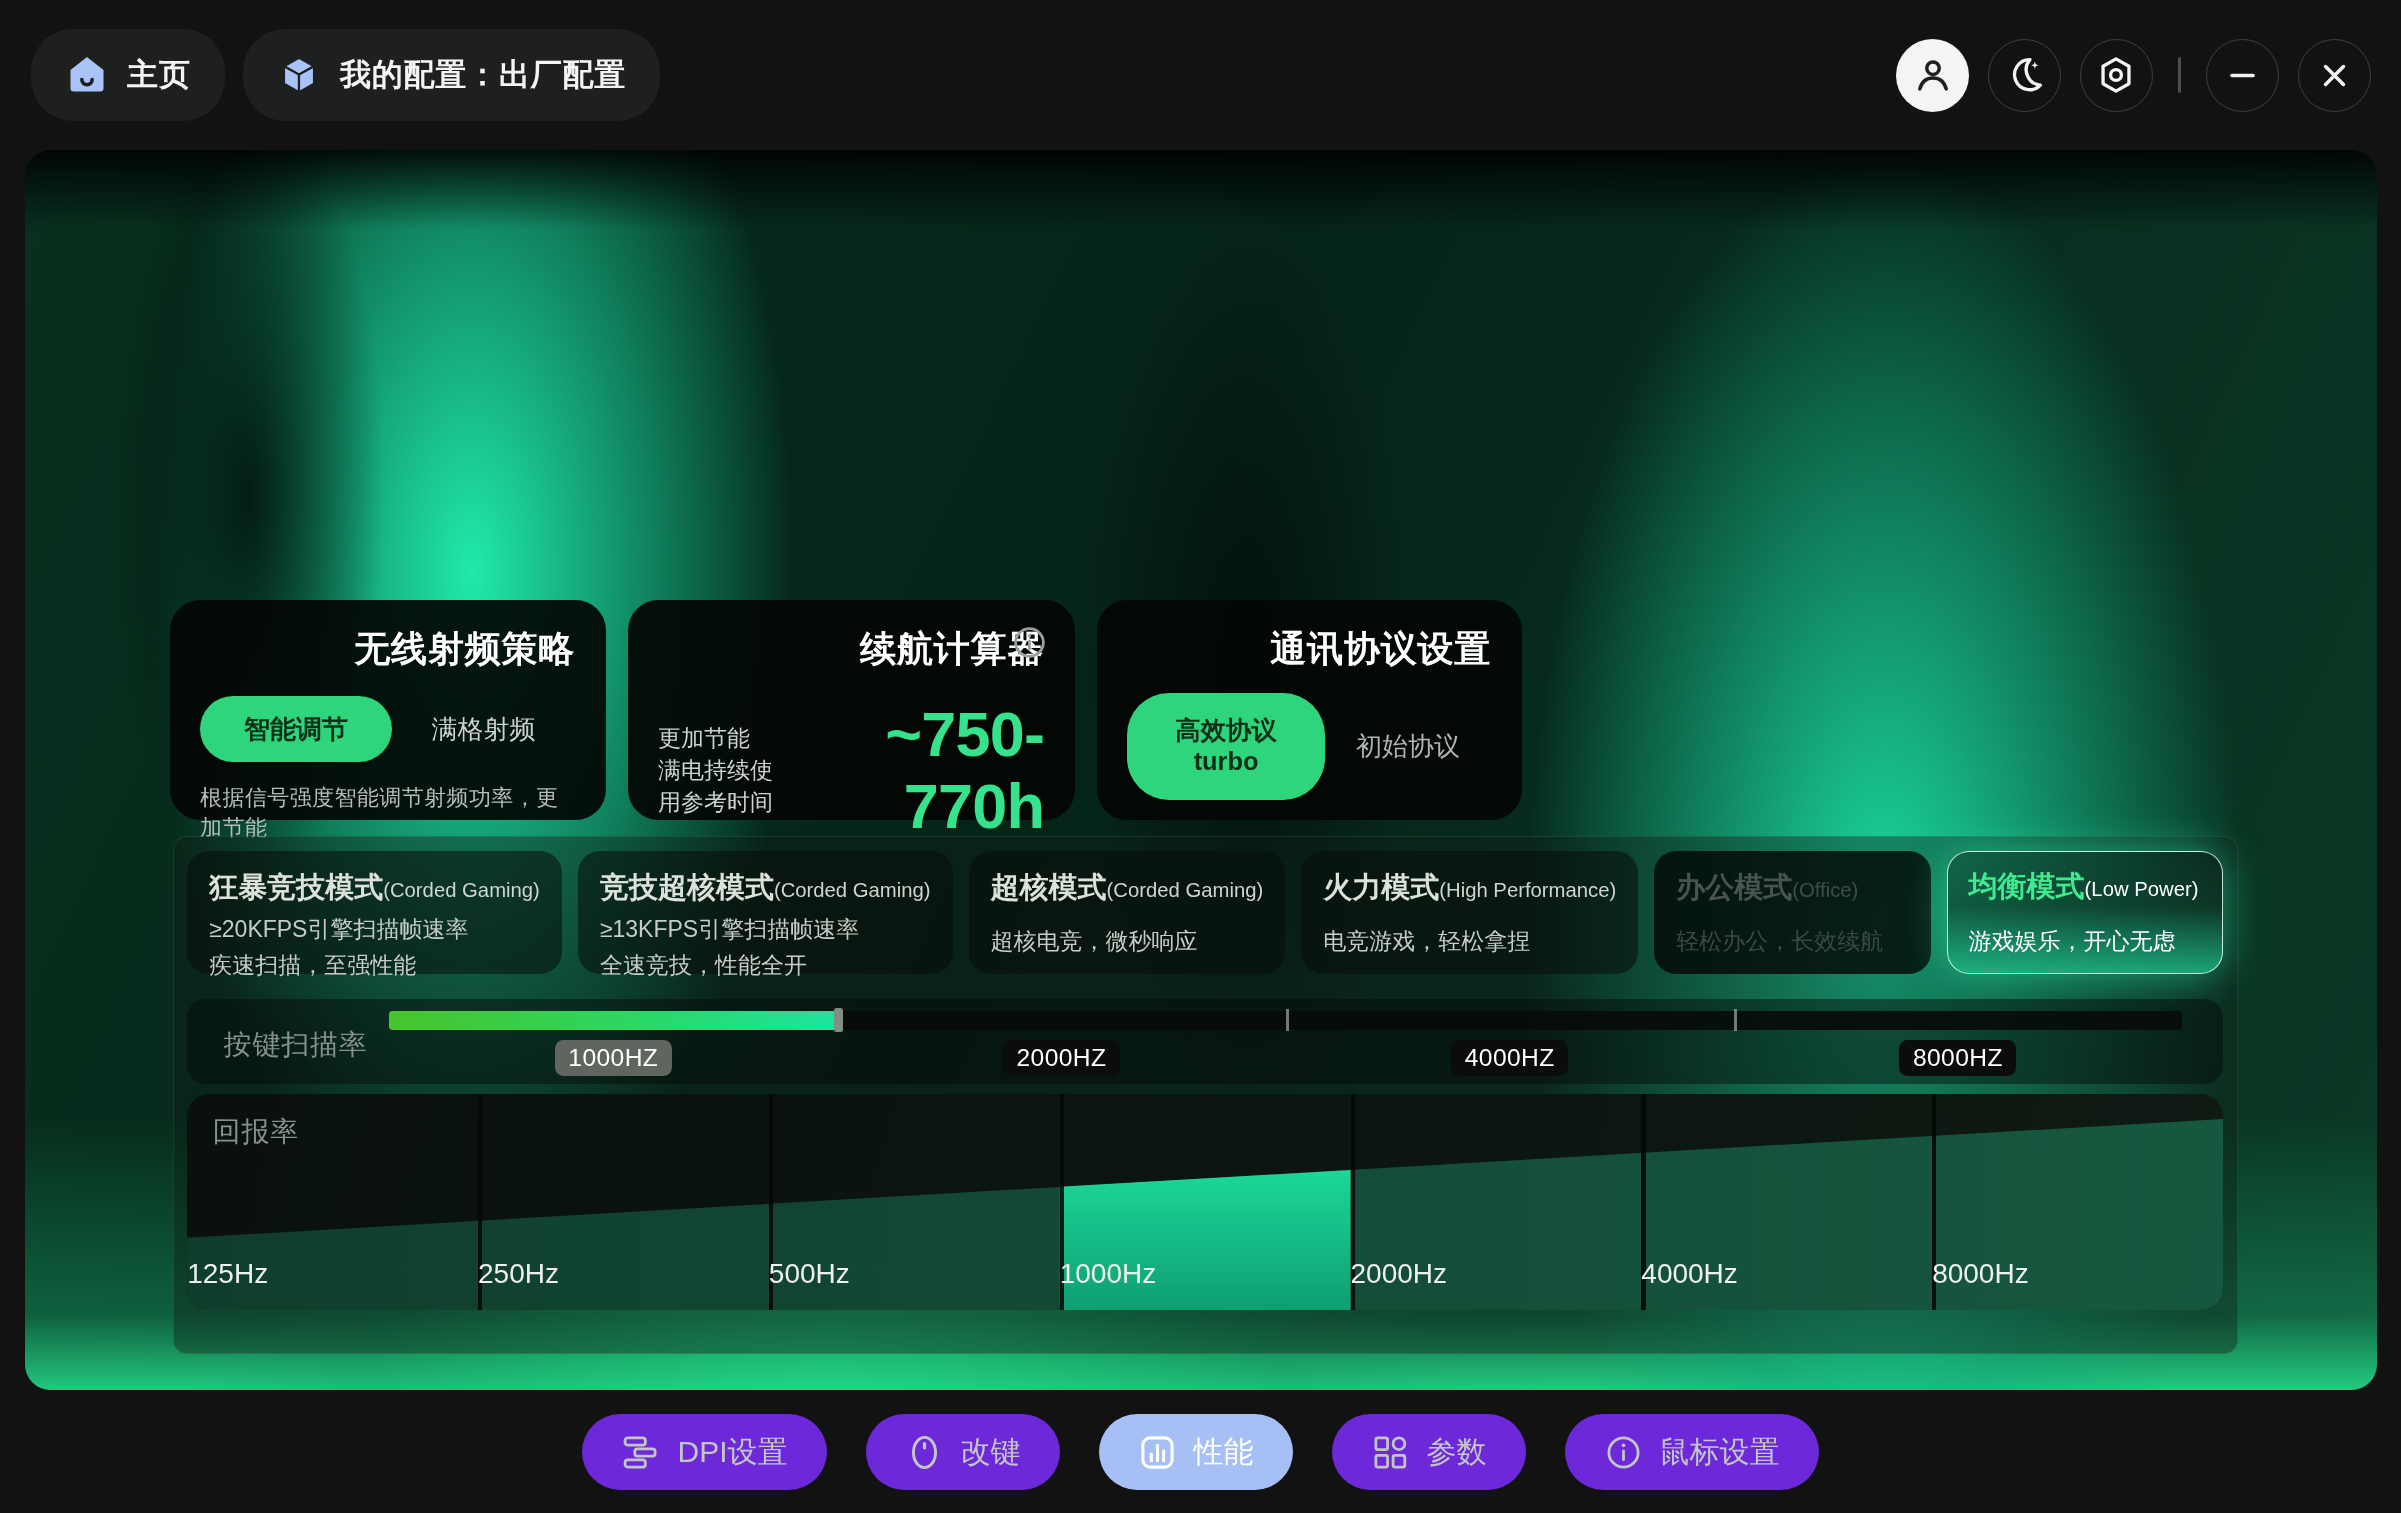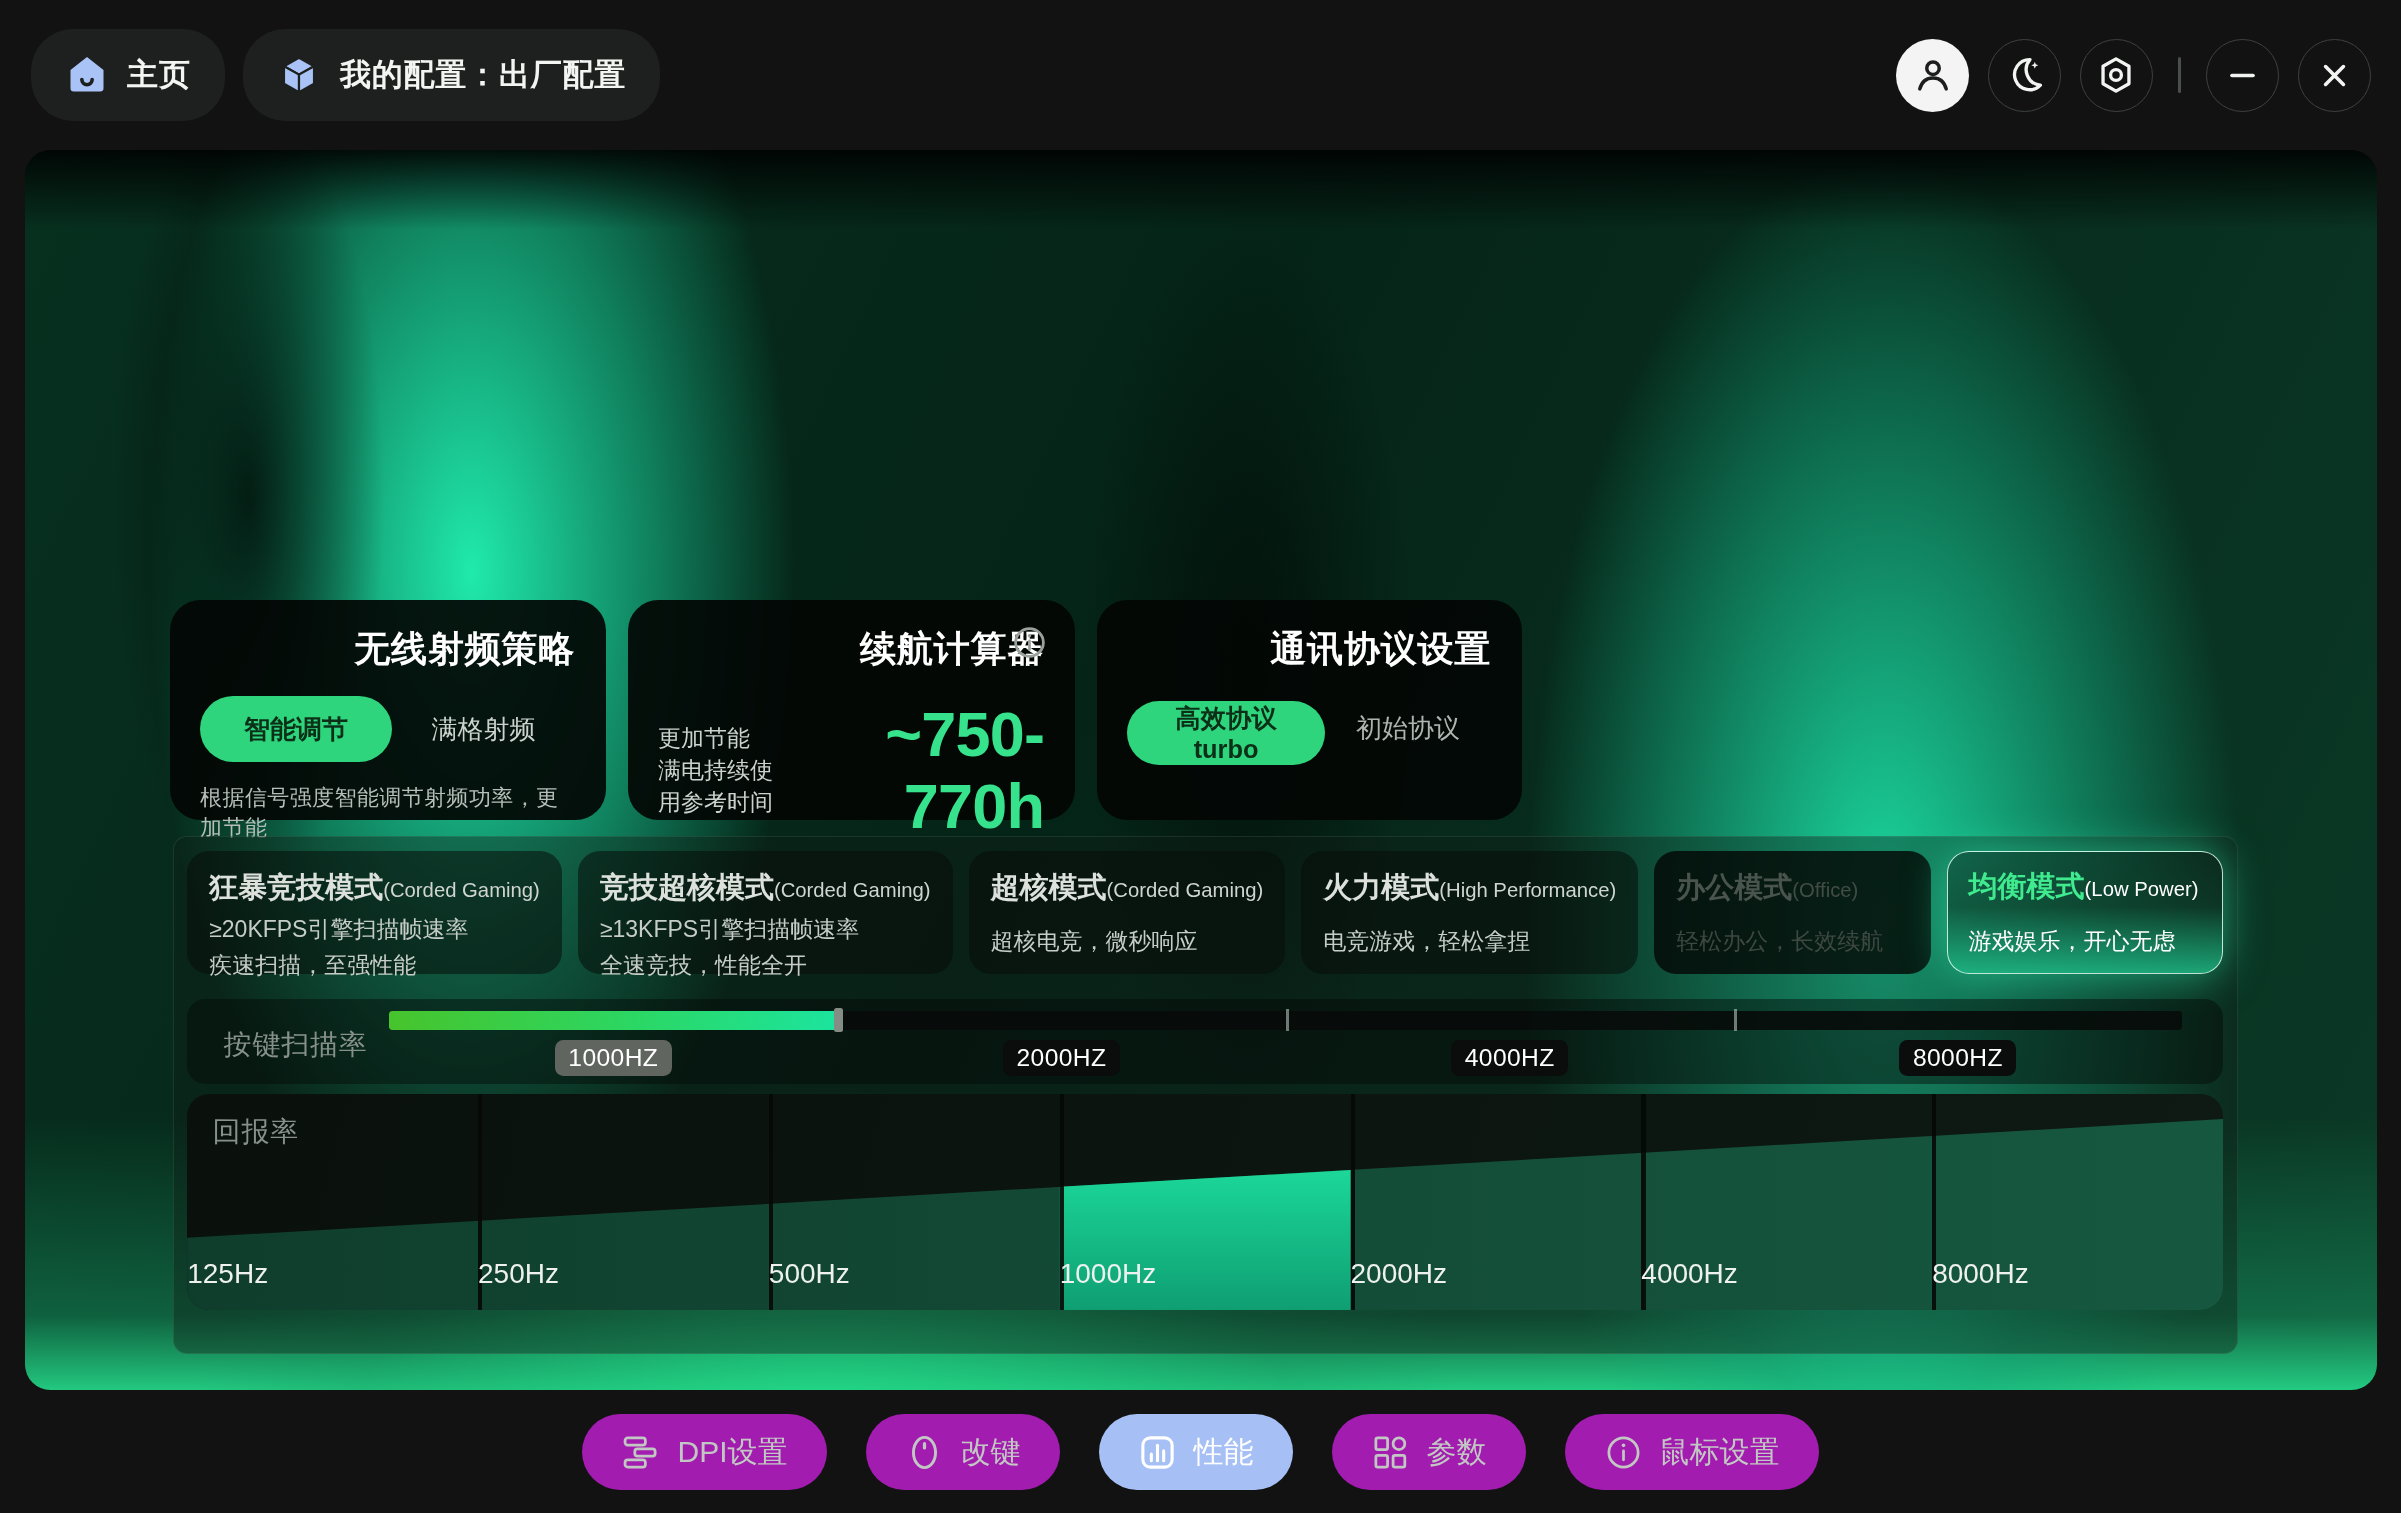--- a/index.html
+++ b/index.html
@@ -43,21 +43,21 @@
   .card-title{color:#ffffff;font-size:36px;font-weight:700;letter-spacing:0.8px;text-align:right;}
   .rf-toggle{display:flex;align-items:center;margin-top:22px;}
   .opt-active{background:#2ed57c;color:#0b3017;border-radius:34px;width:192px;height:66px;display:flex;align-items:center;justify-content:center;font-size:26px;font-weight:700;cursor:pointer;}
   .opt-inactive{flex:1;text-align:center;color:#ccd3ce;font-size:26px;cursor:pointer;}
   .rf-desc{margin-top:20.3px;color:#b6beb9;font-size:22px;letter-spacing:0.4px;}
   .info-btn{position:absolute;top:24px;right:27px;cursor:pointer;}
   .battery-body{display:flex;align-items:center;margin-top:24px;}
   .battery-notes{color:#ccd3ce;font-size:23px;line-height:32px;}
   .battery-value{flex:1;text-align:right;color:#36e28b;font-size:63px;font-weight:700;letter-spacing:-0.8px;}
   .proto-toggle{display:flex;align-items:center;margin-top:18.6px;}
-  .proto-active{width:198px;height:64px;border-radius:42px;background:#2ed57c;color:#0b3017;display:flex;flex-direction:column;align-items:center;justify-content:flex-end;font-size:25.4px;font-weight:700;line-height:31px;cursor:pointer;margin-top:8px;}
+  .proto-active{width:198px;height:107px;border-radius:42px;background:#2ed57c;color:#0b3017;display:flex;flex-direction:column;align-items:center;justify-content:center;font-size:25.4px;font-weight:700;line-height:31px;cursor:pointer;}
   .proto-inactive{flex:1;text-align:center;color:#aeb5b0;font-size:26px;cursor:pointer;}
 
   
   .panel{position:absolute;left:148px;top:686px;width:2065px;height:518px;border-radius:14px;background:rgba(16,30,23,0.40);border:1.7px solid rgba(185,235,210,0.10);box-sizing:border-box;padding:13.6px;}
   .modes{display:flex;gap:16px;}
   .mode-card{flex:1;height:123px;border-radius:22px;background:rgba(7,13,10,0.55);padding:17px 22px;box-sizing:border-box;display:flex;flex-direction:column;cursor:pointer;}
   .mode-title-row{display:flex;align-items:baseline;white-space:nowrap;}
   .mode-name{color:#dce1dc;font-size:29px;font-weight:600;}
   .mode-tag{color:#cfd5d0;font-size:20.3px;}
   .mode-spec{color:#c6cdc8;font-size:23px;margin-top:6px;white-space:nowrap;}
@@ -90,21 +90,21 @@
   .poll-row{position:relative;margin-top:10.2px;height:216px;border-radius:22px;overflow:hidden;background:linear-gradient(105deg,#0a110d 0%,#0c1510 55%,#0e1a13 100%);}
   .poll-label{position:absolute;left:25.4px;top:18.6px;color:#87918b;font-size:28px;letter-spacing:0.8px;z-index:6;}
   .poll-ramp{position:absolute;inset:0;background:linear-gradient(90deg, rgba(17,74,54,0.78) 0%, rgba(24,102,73,0.82) 100%);clip-path:polygon(0 66.5%, 100% 11.5%, 100% 100%, 0 100%);}
   .poll-selected{position:absolute;left:42.857%;width:14.286%;top:0;bottom:0;background:linear-gradient(180deg,#2bf2ad 0%,#19cf93 45%,#0f9e72 100%);clip-path:polygon(0 42.9%, 100% 35.1%, 100% 100%, 0 100%);box-shadow:0 0 47px rgba(43,242,173,0.5);z-index:2;}
   .poll-divider{position:absolute;top:0;bottom:0;width:4.2px;background:rgba(5,9,7,0.9);z-index:3;}
   .poll-labels{position:absolute;left:0;right:0;bottom:20.3px;display:flex;z-index:5;}
   .poll-opt{width:14.286%;text-align:left;color:#eef1ef;font-size:28px;font-weight:500;cursor:pointer;}
 
   
   .bottombar{position:absolute;left:0;right:0;top:1390px;height:124px;display:flex;align-items:center;justify-content:center;gap:39px;}
-  .nav-pill{display:flex;align-items:center;gap:17px;height:76px;border-radius:38px;background:#a21caf;padding:0 39px;color:#c3c7c4;font-size:30px;cursor:pointer;white-space:nowrap;}
+  .nav-pill{display:flex;align-items:center;gap:17px;height:76px;border-radius:38px;background:#6d28d9;padding:0 39px;color:#c3c7c4;font-size:30px;cursor:pointer;white-space:nowrap;}
   .nav-pill.active{background:#a6c0f5;color:#ffffff;}
   .icon{display:inline-flex;align-items:center;justify-content:center;}
 </style>
 </head>
 <body>
 
 <div class="topbar">
   <div class="topbar-left">
     <div class="pill-btn">
       <span class="icon">

